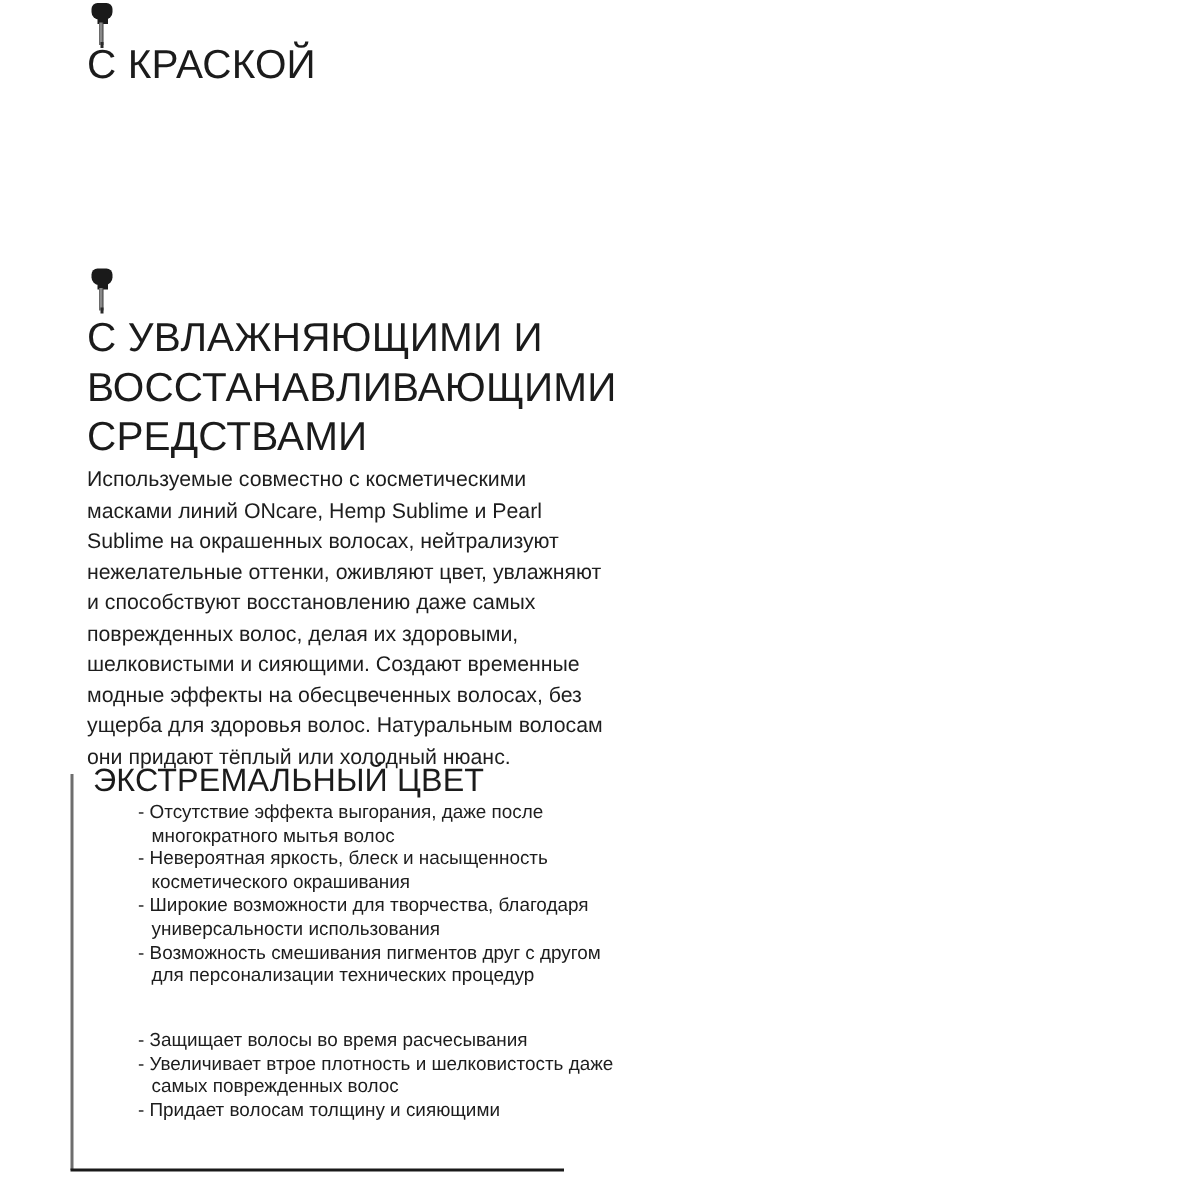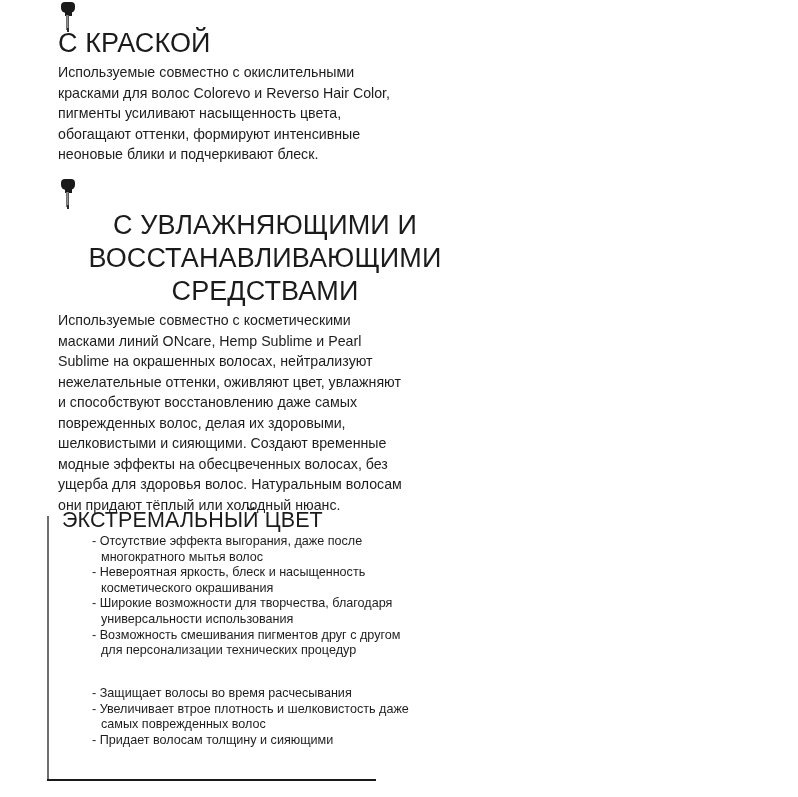--- a/index.html
+++ b/index.html
@@ -121,34 +121,29 @@
 
   <div class="dropper" style="left:60px; top:-2px;">
     <div class="collar"></div>
     <div class="neck"></div>
     <div class="tube"></div>
     <div class="tip"></div>
   </div>
 
   <div class="big-head" style="left:58px; top:27px; width:420px;">С КРАСКОЙ</div>
 
-  <div class="body-par" style="left:58px; top:62px; width:400px;">Используемые совместно с окислительными
-красками для волос Colorevo и Reverso Hair Color,
-пигменты усиливают насыщенность цвета,
-обогащают оттенки, формируют интенсивные
-неоновые блики и подчеркивают блеск.</div>
 
   <div class="dropper" style="left:60px; top:175px;">
     <div class="collar"></div>
     <div class="neck"></div>
     <div class="tube"></div>
     <div class="tip"></div>
   </div>
 
-  <div class="big-head" style="left:50px; top:209px; width:430px;text-align:center;">С УВЛАЖНЯЮЩИМИ И
+  <div class="big-head" style="left:58px; top:209px; width:430px;">С УВЛАЖНЯЮЩИМИ И
 ВОССТАНАВЛИВАЮЩИМИ
 СРЕДСТВАМИ</div>
 
   <div class="body-par" style="left:58px; top:310px; width:400px;">Используемые совместно с косметическими
 масками линий ONcare, Hemp Sublime и Pearl
 Sublime на окрашенных  волосах, нейтрализуют
 нежелательные  оттенки, оживляют цвет, увлажняют
 и способствуют восстановлению даже самых
 поврежденных волос, делая их здоровыми,
 шелковистыми и сияющими. Создают временные

